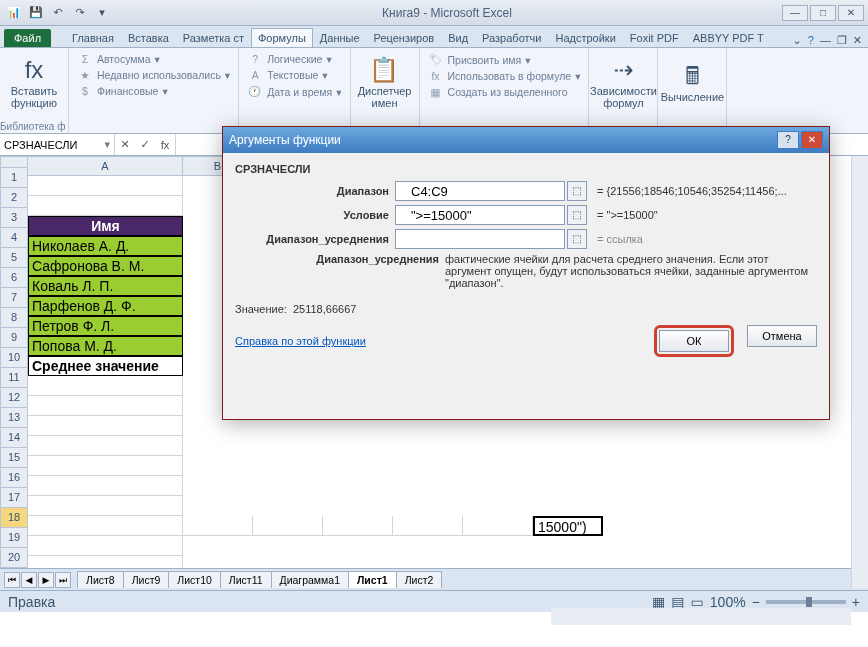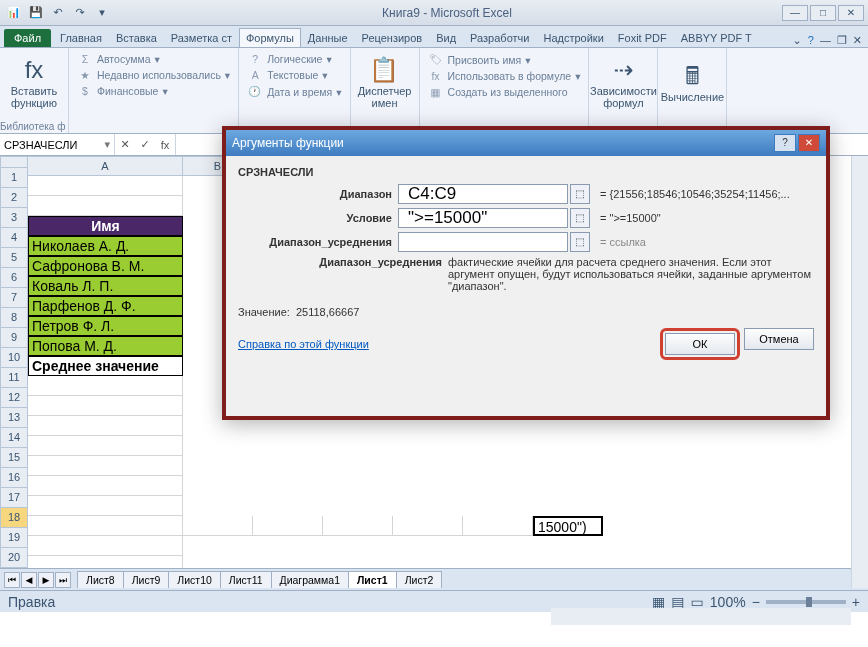--- a/index.html
+++ b/index.html
@@ -8,21 +8,21 @@
 
 .titlebar { height: 26px; background: linear-gradient(#e8edf3, #d5dde8); display: flex; align-items: center; padding: 0 4px; border-bottom: 1px solid #a0b0c5; }
 .titlebar .qat { display: flex; gap: 2px; align-items: center; }
 .titlebar .qat-btn { width: 20px; height: 20px; display: flex; align-items: center; justify-content: center; color: #3b5570; border-radius: 2px; cursor: pointer; }
 .titlebar .title { flex: 1; text-align: center; color: #4a6080; font-size: 12px; }
 .titlebar .winctl { display: flex; gap: 2px; }
 .titlebar .winctl div { width: 26px; height: 16px; border: 1px solid #a0b0c5; background: #e8edf3; display: flex; align-items: center; justify-content: center; font-size: 10px; color: #3b5570; cursor: pointer; }
 
 
 .ribbon-tabs { height: 22px; background: #dbe5f1; display: flex; align-items: flex-end; border-bottom: 1px solid #a0b0c5; padding-left: 4px; }
-.file-tab { background: #1e6f3e; color: #fff; padding: 3px 10px; border-radius: 2px 2px 0 0; margin-right: 2px; cursor: pointer; }
+.file-tab { background: #1e6f3e; color: #fff; padding: 3px 10px; border-radius: 2px 2px 0 0; margin-right: 14px; cursor: pointer; }
 .rtab { padding: 3px 6px; color: #3b5570; cursor: pointer; border: 1px solid transparent; border-bottom: none; font-size: 11px; }
 .rtab.active { background: #f4f7fb; border-color: #a0b0c5; }
 .rtab-help { margin-left: auto; display: flex; gap: 6px; padding-right: 6px; color: #3b5570; }
 
 
 .ribbon { height: 86px; background: #f1f5fb; border-bottom: 1px solid #a0b0c5; display: flex; }
 .rgroup { border-right: 1px solid #ccd5e2; padding: 2px 6px; display: flex; flex-direction: column; position: relative; }
 .rgroup-label { position: absolute; bottom: 1px; left: 0; right: 0; color: #6b7f99; font-size: 10px; }
 .rbig { display: flex; flex-direction: column; align-items: center; justify-content: center; width: 56px; height: 66px; text-align: center; color: #3b5570; cursor: pointer; line-height: 1.1; }
 .rbig .ic { font-size: 24px; margin-bottom: 2px; }
@@ -64,41 +64,41 @@
 .stab { padding: 2px 8px; background: #eef2f8; border: 1px solid #a0b0c5; border-bottom: none; margin-right: -1px; cursor: pointer; font-size: 10.5px; }
 .stab.active { background: #fff; font-weight: bold; }
 
 
 .statusbar { height: 22px; background: #dbe5f1; border-top: 1px solid #a0b0c5; display: flex; align-items: center; padding: 0 8px; color: #3b5570; font-size: 14px; }
 .statusbar .right { margin-left: auto; display: flex; align-items: center; gap: 6px; }
 .zoomslider { width: 80px; height: 4px; background: #a0b0c5; position: relative; }
 .zoomslider .thumb { position: absolute; left: 50%; top: -3px; width: 6px; height: 10px; background: #6b7f99; }
 
 
-.dialog { position: absolute; left: 222px; top: 126px; width: 608px; height: 294px; background: #f0f0f0; border: 4px solid #7f1d1d; box-shadow: 0 4px 20px rgba(0,0,0,.3); }
+.dialog { position: absolute; left: 222px; top: 126px; width: 608px; height: 294px; background: #f0f0f0; border: 1px solid #7f1d1d; box-shadow: 0 4px 20px rgba(0,0,0,.3); }
 .dlg-title { height: 26px; background: linear-gradient(#6ca9e0, #3e7bc0); display: flex; align-items: center; padding: 0 6px; color: #fff; font-size: 12px; }
 .dlg-title .spacer { flex: 1; }
 .dlg-title .btn { width: 22px; height: 18px; background: #d6e2f0; border: 1px solid #3e7bc0; color: #333; text-align: center; line-height: 16px; margin-left: 2px; cursor: pointer; font-size: 10px; }
 .dlg-title .btn.close { background: #d04a3a; color: #fff; }
 .dlg-body { padding: 10px 12px 8px; font-size: 11px; color: #333; }
 .fn-name { font-weight: bold; margin-bottom: 6px; }
 .arg-row { display: flex; align-items: center; margin-bottom: 4px; }
 .arg-label { width: 160px; text-align: right; padding-right: 6px; font-weight: bold; }
-.arg-input { width: 170px; height: 20px; border: 1px solid #8a9ab0; padding: 0 9px; font-size: 17px; background: #fff; }
+.arg-input { width: 170px; height: 20px; border: 1px solid #8a9ab0; padding: 0 15px; font-size: 13px; background: #fff; }
 .arg-ref { width: 20px; height: 20px; border: 1px solid #8a9ab0; background: #eef2f8; margin-left: 2px; cursor: pointer; text-align: center; font-size: 10px; line-height: 18px; }
 .arg-eq { margin-left: 10px; color: #333; }
 .dlg-result { text-align: right; padding-right: 150px; margin: 6px 0 4px; }
 .dlg-desc { margin: 4px 0 6px; }
 .dlg-argdesc { display: flex; }
 .dlg-argdesc .an { width: 210px; text-align: right; font-weight: bold; padding-right: 6px; }
 .dlg-argdesc .ad { flex: 1; }
 .dlg-value { margin-top: 14px; }
 .dlg-foot { display: flex; align-items: center; margin-top: 10px; }
 .dlg-link { color: #0058c0; text-decoration: underline; cursor: pointer; }
-.dlg-btns { margin-left: auto; display: flex; gap: 4px; }
+.dlg-btns { margin-left: auto; display: flex; gap: 13px; }
 .dlg-btn { width: 70px; height: 22px; border: 1px solid #8a9ab0; background: linear-gradient(#fdfdfd,#e4e8ee); cursor: pointer; font-size: 11px; }
 .ok-highlight { border: 3px solid #d04030; border-radius: 6px; padding: 2px; }
 
 .vscroll { position: absolute; right: 0; top: 156px; width: 17px; height: 432px; background: #e8edf3; border-left: 1px solid #ccd5e2; }
 .hscroll { position: absolute; bottom: 22px; right: 17px; width: 300px; height: 17px; background: #e8edf3; }
 </style>
 </head>
 <body>
 
 <div class="titlebar">

